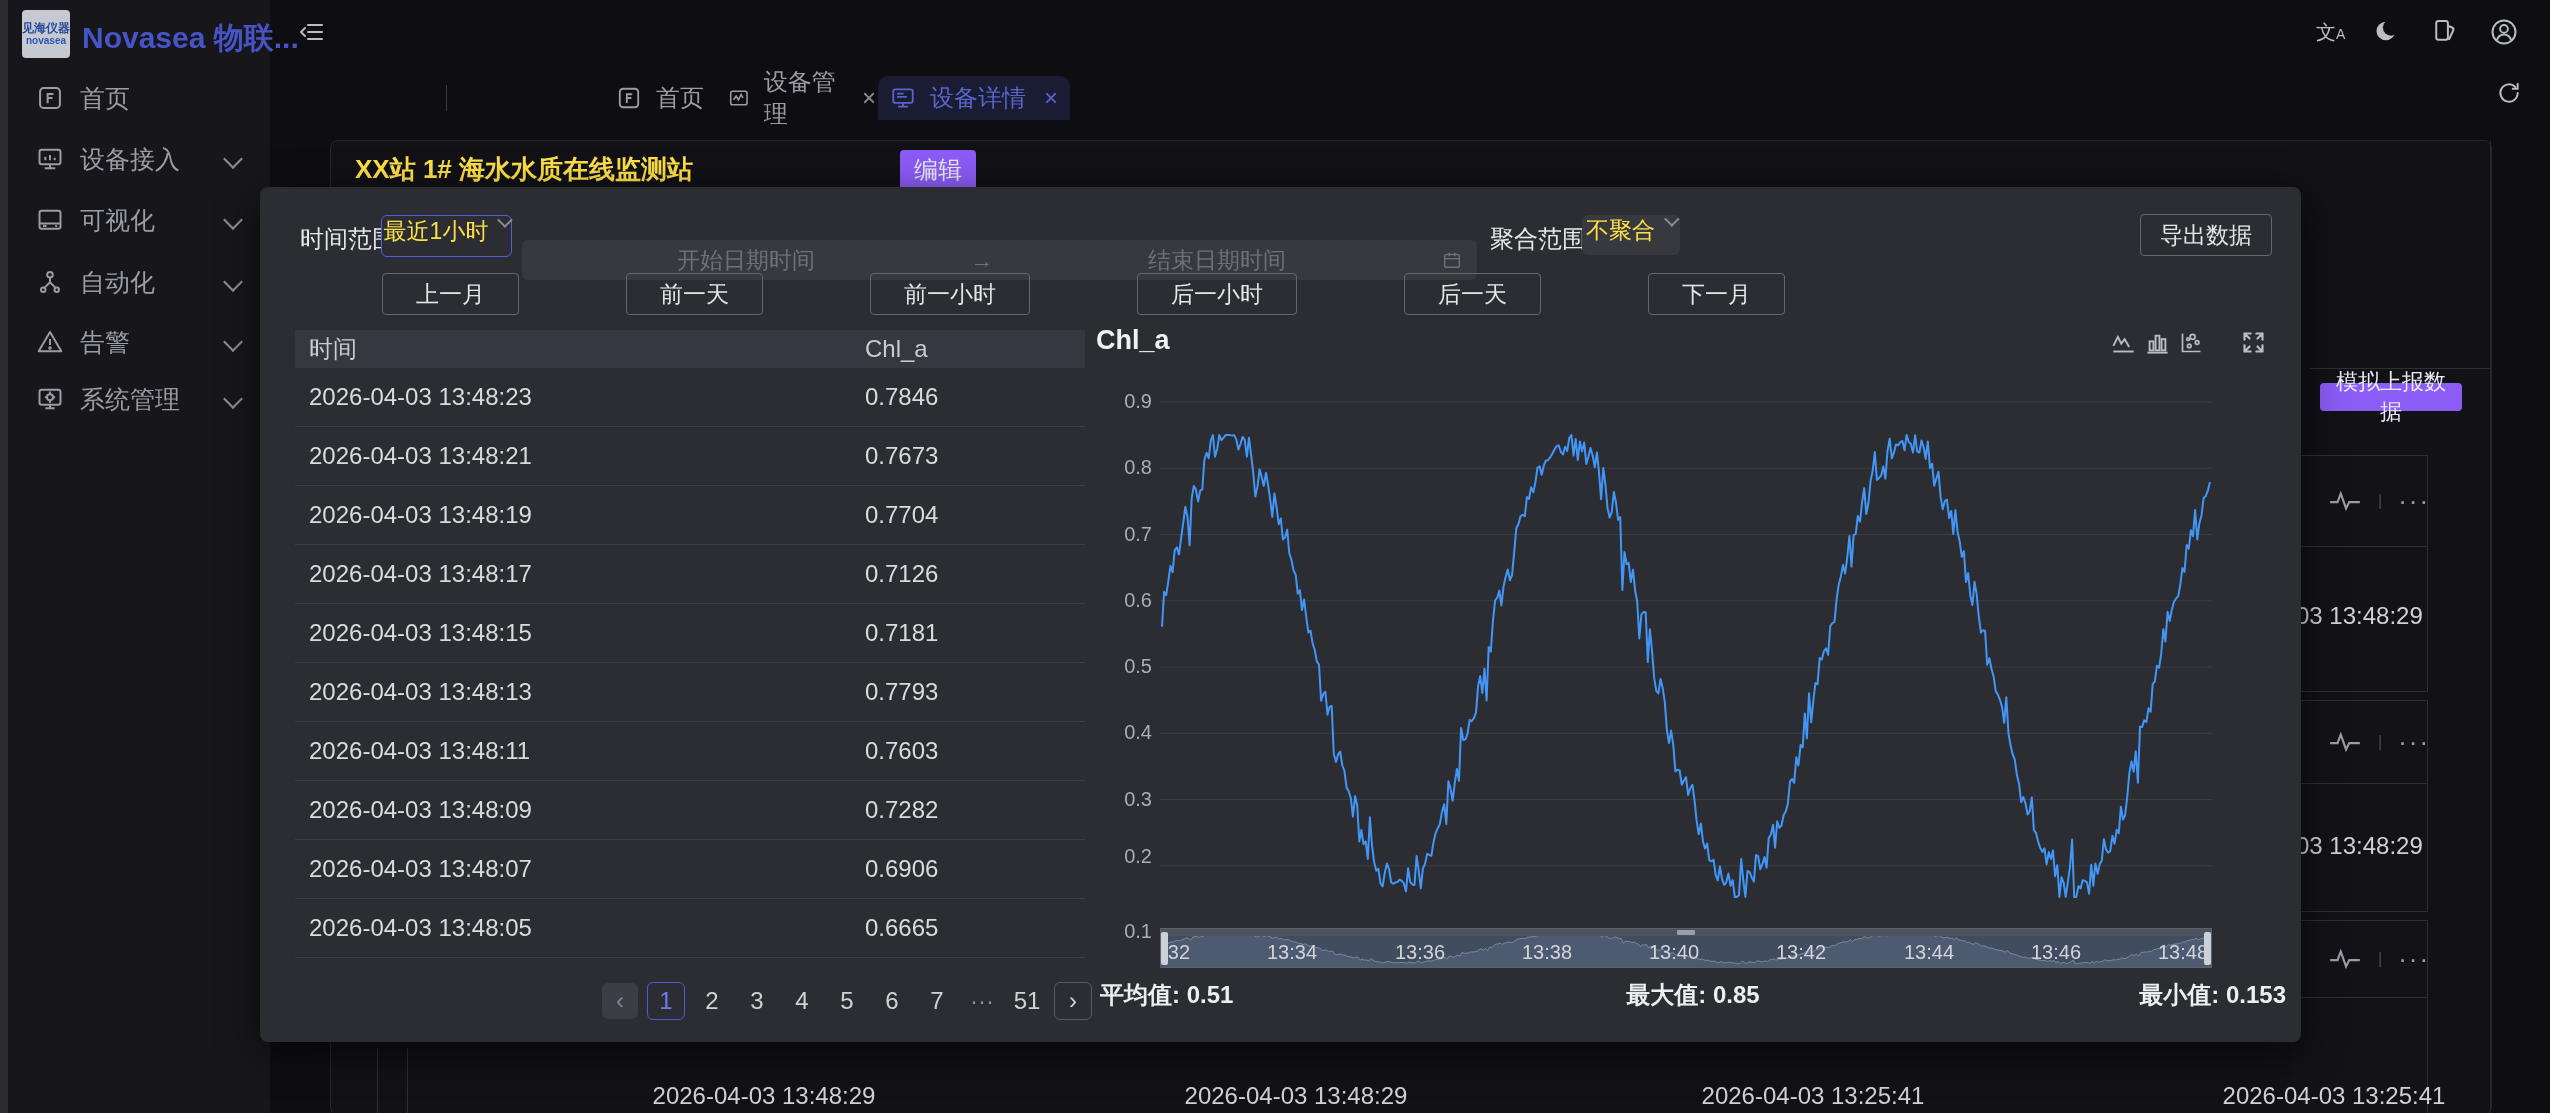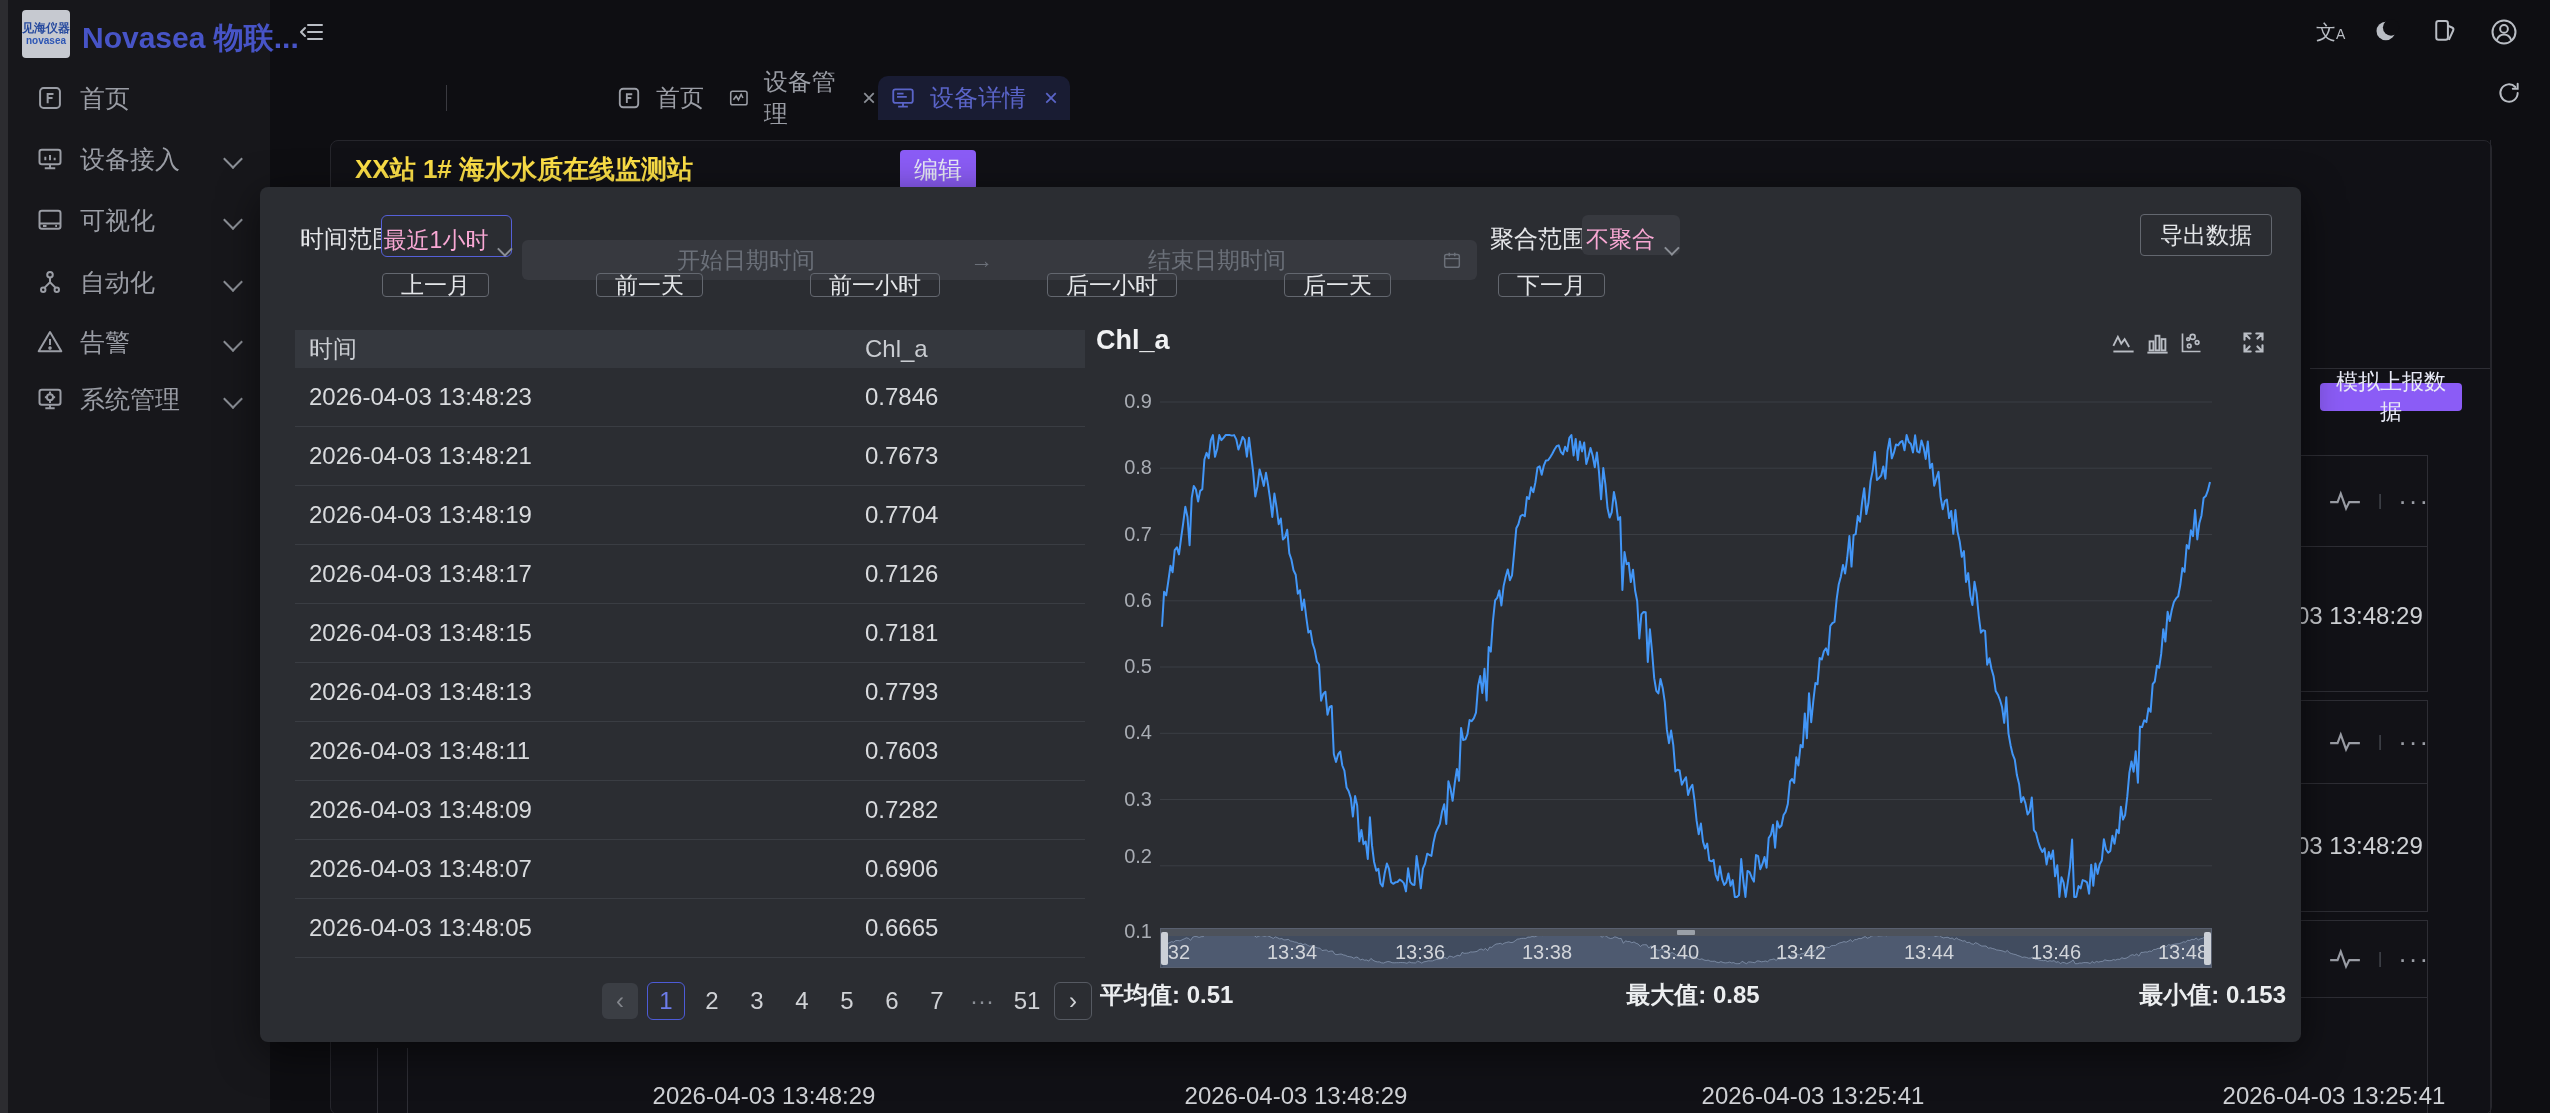--- a/index.html
+++ b/index.html
@@ -43,31 +43,31 @@
   .right-divider{left:2490px;top:140px;width:1px;height:973px;background:#26262c;}
   .frag-line{background:#2e2e35;}
   .card-frag{border:1px solid #2e2e35;border-left:none;background:#121217;}
   .wave-row{display:flex;align-items:center;color:#9a9da5;}
   .frag-ts{font-size:24px;color:#cfd1d5;white-space:nowrap;}
   .bottom-ts{top:1082px;font-size:24px;color:#cfd1d5;white-space:nowrap;transform:translateX(-50%);}
   
   .modal{left:260px;top:187px;width:2041px;height:855px;background:#2b2d32;border-radius:8px;
          box-shadow:0 10px 40px rgba(0,0,0,.55);}
   .m-label{font-size:24px;color:#e6e7ea;white-space:nowrap;}
-  .select-box{height:40px;border-radius:6px;display:flex;align-items:flex-end;justify-content:center;
-              font-size:23px;color:#f9a8d4;cursor:pointer;gap:10px;}
+  .select-box{height:40px;border-radius:6px;display:flex;align-items:flex-start;justify-content:center;
+              font-size:23px;color:#fde047;cursor:pointer;gap:10px;}
   .select-primary{border:1px solid #5560d8;background:#2b2d32;}
   .select-plain{background:#37393f;}
   .sel-chev{width:9px;height:9px;border-right:2px solid #8b8f96;border-bottom:2px solid #8b8f96;
             transform:rotate(45deg) translateY(-2px);}
   .date-input{background:#37393f;border-radius:6px;display:flex;align-items:center;color:#6b7079;font-size:23px;}
   .btn-outline{background:transparent;border:1px solid #63676f;border-radius:4px;color:#e4e6e9;
                font-size:23px;display:flex;align-items:center;justify-content:center;cursor:pointer;font-family:inherit;}
   .nav-row{display:flex;gap:107px;}
-  .nav-row .btn-outline{height:24px;padding:0 18px;}
+  .nav-row .btn-outline{height:42px;padding:0 33px;}
   
   .dtable{left:35px;top:143px;width:790px;}
   .dtable .thead{height:38px;background:#35383e;display:flex;align-items:center;color:#c9ccd1;font-size:24px;}
   .dtable .trow{height:58px;border-bottom:1px solid #3a3d43;display:flex;align-items:center;font-size:24px;color:#d9dbde;}
   .col-time{padding-left:14px;width:556px;}
   .col-val{width:220px;}
   
   .pager{display:flex;align-items:center;gap:9px;}
   .pg{min-width:36px;height:36px;border-radius:6px;display:flex;align-items:center;justify-content:center;
       font-size:24px;color:#d0d2d6;cursor:pointer;}

